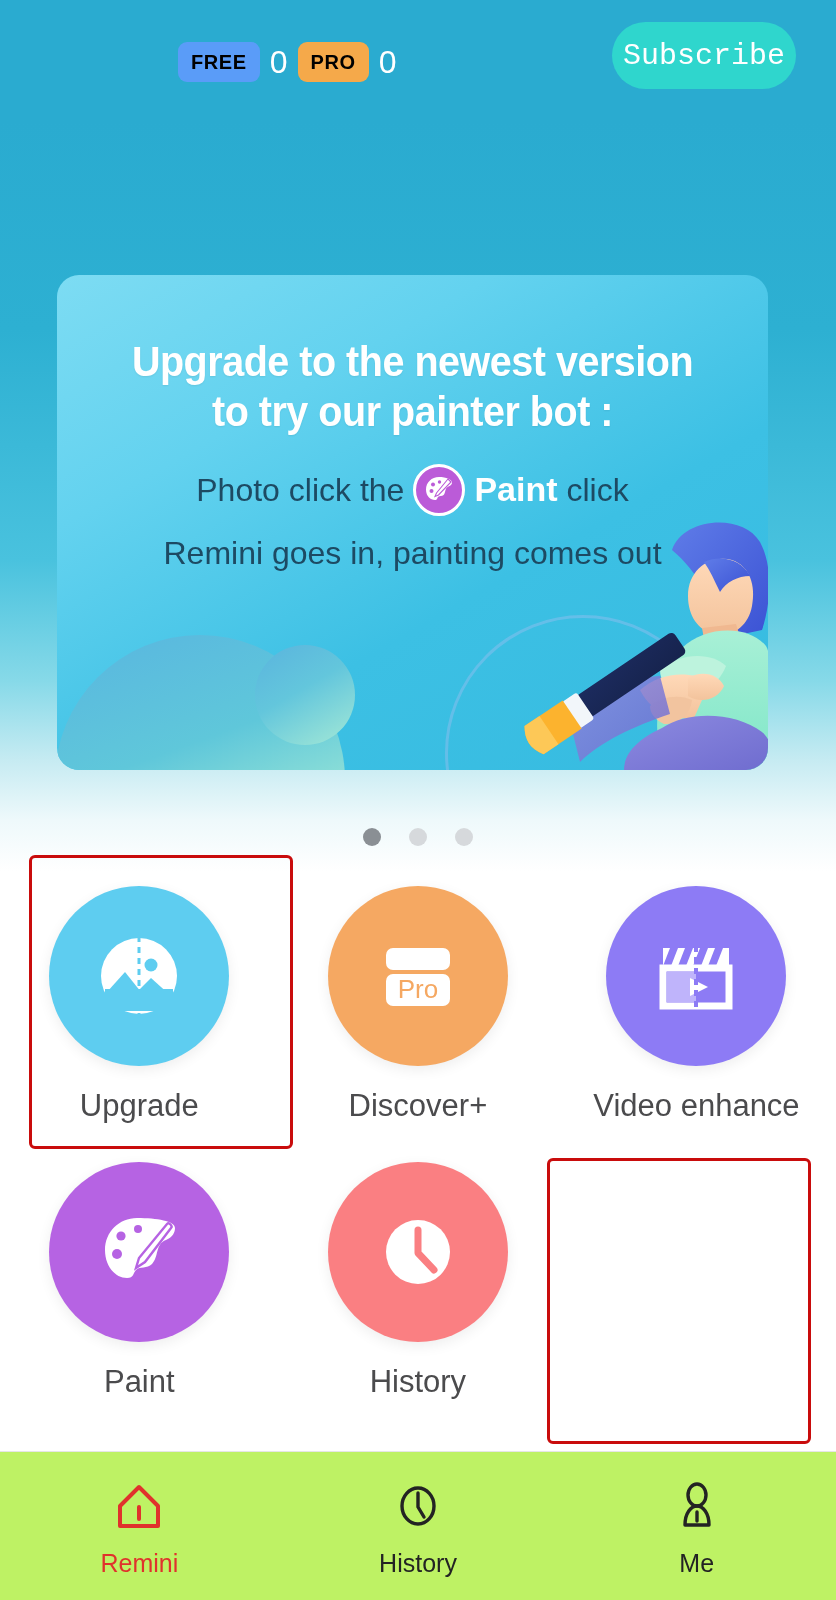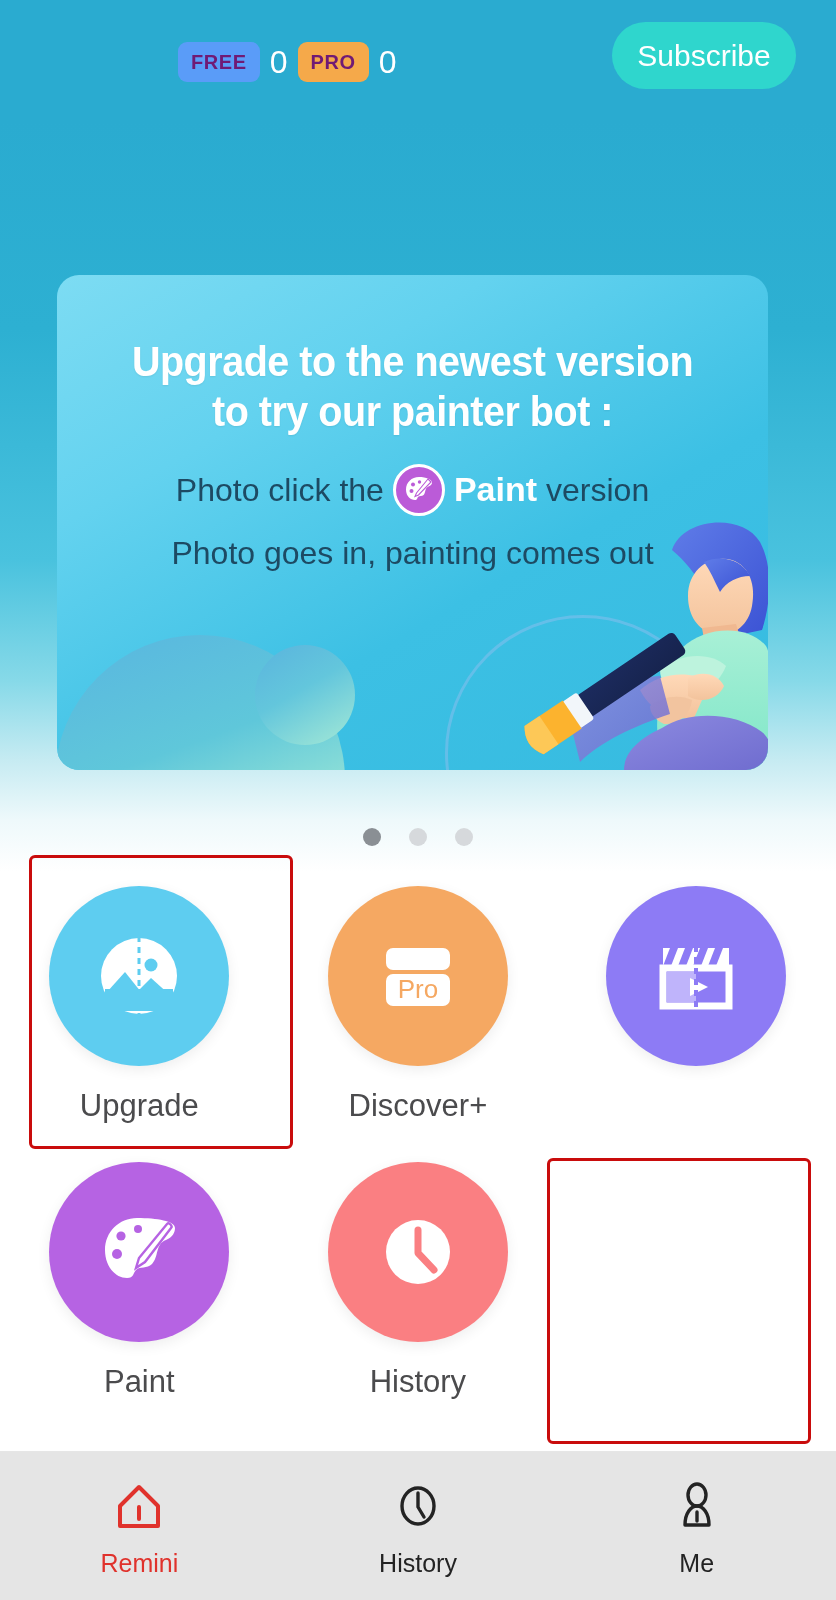--- a/index.html
+++ b/index.html
@@ -53,21 +53,21 @@
     align-items: center;
     gap: 10px;
   }
   .chip {
     display: inline-flex;
     align-items: center;
     justify-content: center;
     height: 40px;
     padding: 0 13px;
     border-radius: 9px;
-    color: #701a75;
+    color: #000000;
     font-size: 20px;
     font-weight: bold;
     letter-spacing: 0.6px;
   }
   .chip.free { background: #5a9cf8; }
   .chip.pro  { background: #f5a94a; }
   .credit-num {
     color: #ffffff;
     font-size: 32px;
     font-weight: 300;
@@ -77,21 +77,21 @@
     position: absolute;
     right: 40px;
     top: 22px;
     width: 184px;
     height: 67px;
     border-radius: 34px;
     background: #2fd6cd;
     border: none;
     color: #ffffff;
     font-size: 30px;
-    font-family: Liberation Sans, sans-serif;
+    font-family: Liberation Mono, monospace;
     cursor: pointer;
     display: flex;
     align-items: center;
     justify-content: center;
   }
 
   
   .banner {
     position: absolute;
     left: 57px;
@@ -244,21 +244,21 @@
   #annot-enhance  { left: 29px;  top: 855px;  width: 258px; height: 288px; }
   #annot-discover { left: 547px; top: 1158px; width: 258px; height: 280px; }
 
   
   .bottom-nav {
     position: absolute;
     left: 0;
     bottom: 0;
     width: 836px;
     height: 148px;
-    background: #e5e5e5;
+    background: #bef264;
     border-top: 1px solid #e6e6e6;
     display: flex;
   }
   .nav-item {
     flex: 1;
     display: flex;
     flex-direction: column;
     align-items: center;
     justify-content: center;
     padding-top: 6px;
@@ -343,23 +343,23 @@
         <span class="paint-badge">
           <svg width="30" height="30" viewBox="0 0 30 30">
             <path d="M15 2 C7.5 2 2 7.5 2 14.5 C2 21 6.5 25 11 25 C13.5 25 13 23 14 22 C15.4 20.6 18 21.6 19.6 20 C22 17.6 20.6 13 24.4 11.6 C27 10.6 28 9 28 7.5 C28 4.6 22.4 2 15 2 Z" fill="#ffffff"></path>
             <circle cx="9" cy="9.5" r="2" fill="#bb5bd8"></circle>
             <circle cx="15.5" cy="7" r="1.7" fill="#bb5bd8"></circle>
             <circle cx="7.5" cy="16" r="2" fill="#bb5bd8"></circle>
             <path d="M24 4 L27 7 L14.5 20 L11 21.5 L12.5 18 Z" fill="#ffffff" stroke="#bb5bd8" stroke-width="1.1"></path>
           </svg>
         </span>
         <span class="paint-word">Paint</span>
-        <span>version</span>
-      </div>
-      <div class="subline2">Photo goes in, painting comes out</div>
+        <span>click</span>
+      </div>
+      <div class="subline2">Remini goes in, painting comes out</div>
     </div>
   </div>
 
   <div class="dots">
     <span class="dot active"></span>
     <span class="dot"></span>
     <span class="dot"></span>
   </div>
 
   <div class="grid">
@@ -401,20 +401,21 @@
               <path d="M31 14 L39 14 L32 32 L24 32 Z"></path>
               <path d="M46 14 L54 14 L47 32 L39 32 Z"></path>
               <path d="M61 14 L69 14 L62 32 L54 32 Z"></path>
             </g>
             <rect x="9" y="34" width="66" height="38" fill="none" stroke="#ffffff" stroke-width="7"></rect>
             <rect x="13" y="38" width="29" height="30" fill="#bfb4fb"></rect>
             <path d="M36 44 L54 53 L36 62 Z" fill="#ffffff"></path>
             <line x1="42" y1="12" x2="42" y2="74" stroke="#8d7bf5" stroke-width="4" stroke-dasharray="6 5"></line>
           </svg>
         </div>
+        <div class="cell-label">Video enhance</div>
       </div>
 
     </div>
 
     <div class="grid-row">
 
       <div class="cell">
         <div class="cell-icon c-paint">
           <svg width="84" height="84" viewBox="0 0 84 84">
             <path d="M40 8 C22 8 8 22 8 40 C8 56 18 68 30 68 C37 68 36 63 39 60 C43 56 50 59 55 54 C62 47 58 34 69 30 C76 27 78 22 78 18 C78 11 60 8 40 8 Z" fill="#ffffff"></path>

